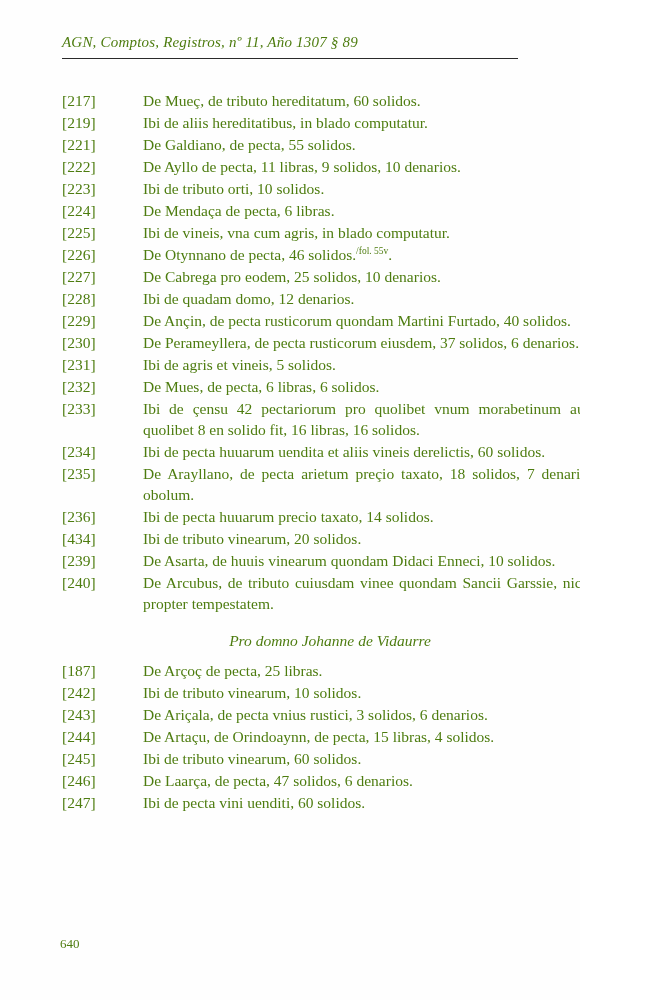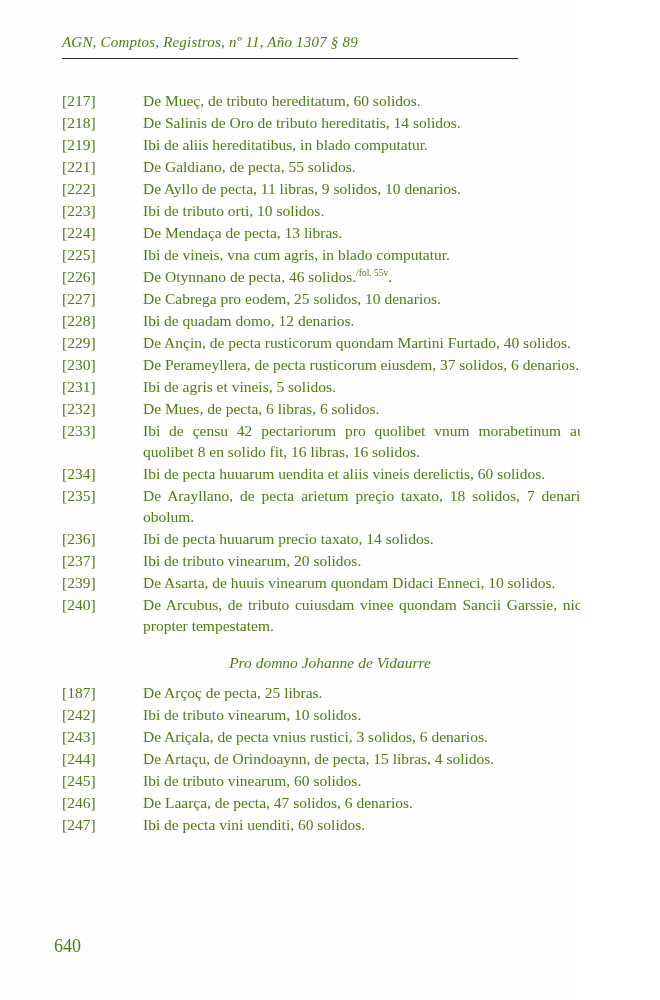--- a/index.html
+++ b/index.html
@@ -57,62 +57,58 @@
   .section-heading {
     text-align: center;
     font-style: italic;
     font-weight: normal;
     font-size: 15.5px;
     line-height: 21px;
     margin: 16px 0 9px 0;
   }
   .page-number {
     position: absolute;
-    left: 54px;
+    left: 60px;
     top: 936px;
-    font-size: 18px;
+    font-size: 13px;
   }
 </style>
 </head>
 <body>
 
 <div class="page">
   <header>
     <div class="running-head">AGN, Comptos, Registros, nº 11, Año 1307 § 89</div>
     <div class="header-rule"></div>
   </header>
 
   <main class="entries" id="entries">
       <div class="entry">
         <span class="entry-num">[217]</span>
         <span class="entry-text">De Mueç, de tributo hereditatum, 60 solidos.</span>
       </div>
       <div class="entry">
-        <span class="entry-num">[218]</span>
-        <span class="entry-text">De Salinis de Oro de tributo hereditatis, 14 solidos.</span>
-      </div>
-      <div class="entry">
         <span class="entry-num">[219]</span>
         <span class="entry-text">Ibi de aliis hereditatibus, in blado computatur.</span>
       </div>
       <div class="entry">
         <span class="entry-num">[221]</span>
         <span class="entry-text">De Galdiano, de pecta, 55 solidos.</span>
       </div>
       <div class="entry">
         <span class="entry-num">[222]</span>
         <span class="entry-text">De Ayllo de pecta, 11 libras, 9 solidos, 10 denarios.</span>
       </div>
       <div class="entry">
         <span class="entry-num">[223]</span>
         <span class="entry-text">Ibi de tributo orti, 10 solidos.</span>
       </div>
       <div class="entry">
         <span class="entry-num">[224]</span>
-        <span class="entry-text">De Mendaça de pecta, 13 libras.</span>
+        <span class="entry-text">De Mendaça de pecta, 6 libras.</span>
       </div>
       <div class="entry">
         <span class="entry-num">[225]</span>
         <span class="entry-text">Ibi de vineis, vna cum agris, in blado computatur.</span>
       </div>
       <div class="entry">
         <span class="entry-num">[226]</span>
         <span class="entry-text">De Otynnano de pecta, 46 solidos.<sup class="fol">/fol. 55v</sup>.</span>
       </div>
       <div class="entry">
@@ -149,21 +145,21 @@
       </div>
       <div class="entry">
         <span class="entry-num">[235]</span>
         <span class="entry-text">De Arayllano, de pecta arietum preçio taxato, 18 solidos, 7 denarios, obolum.</span>
       </div>
       <div class="entry">
         <span class="entry-num">[236]</span>
         <span class="entry-text">Ibi de pecta huuarum precio taxato, 14 solidos.</span>
       </div>
       <div class="entry">
-        <span class="entry-num">[237]</span>
+        <span class="entry-num">[434]</span>
         <span class="entry-text">Ibi de tributo vinearum, 20 solidos.</span>
       </div>
       <div class="entry">
         <span class="entry-num">[239]</span>
         <span class="entry-text">De Asarta, de huuis vinearum quondam Didaci Enneci, 10 solidos.</span>
       </div>
       <div class="entry">
         <span class="entry-num">[240]</span>
         <span class="entry-text">De Arcubus, de tributo cuiusdam vinee quondam Sancii Garssie, nichil propter tempestatem.</span>
       </div>

